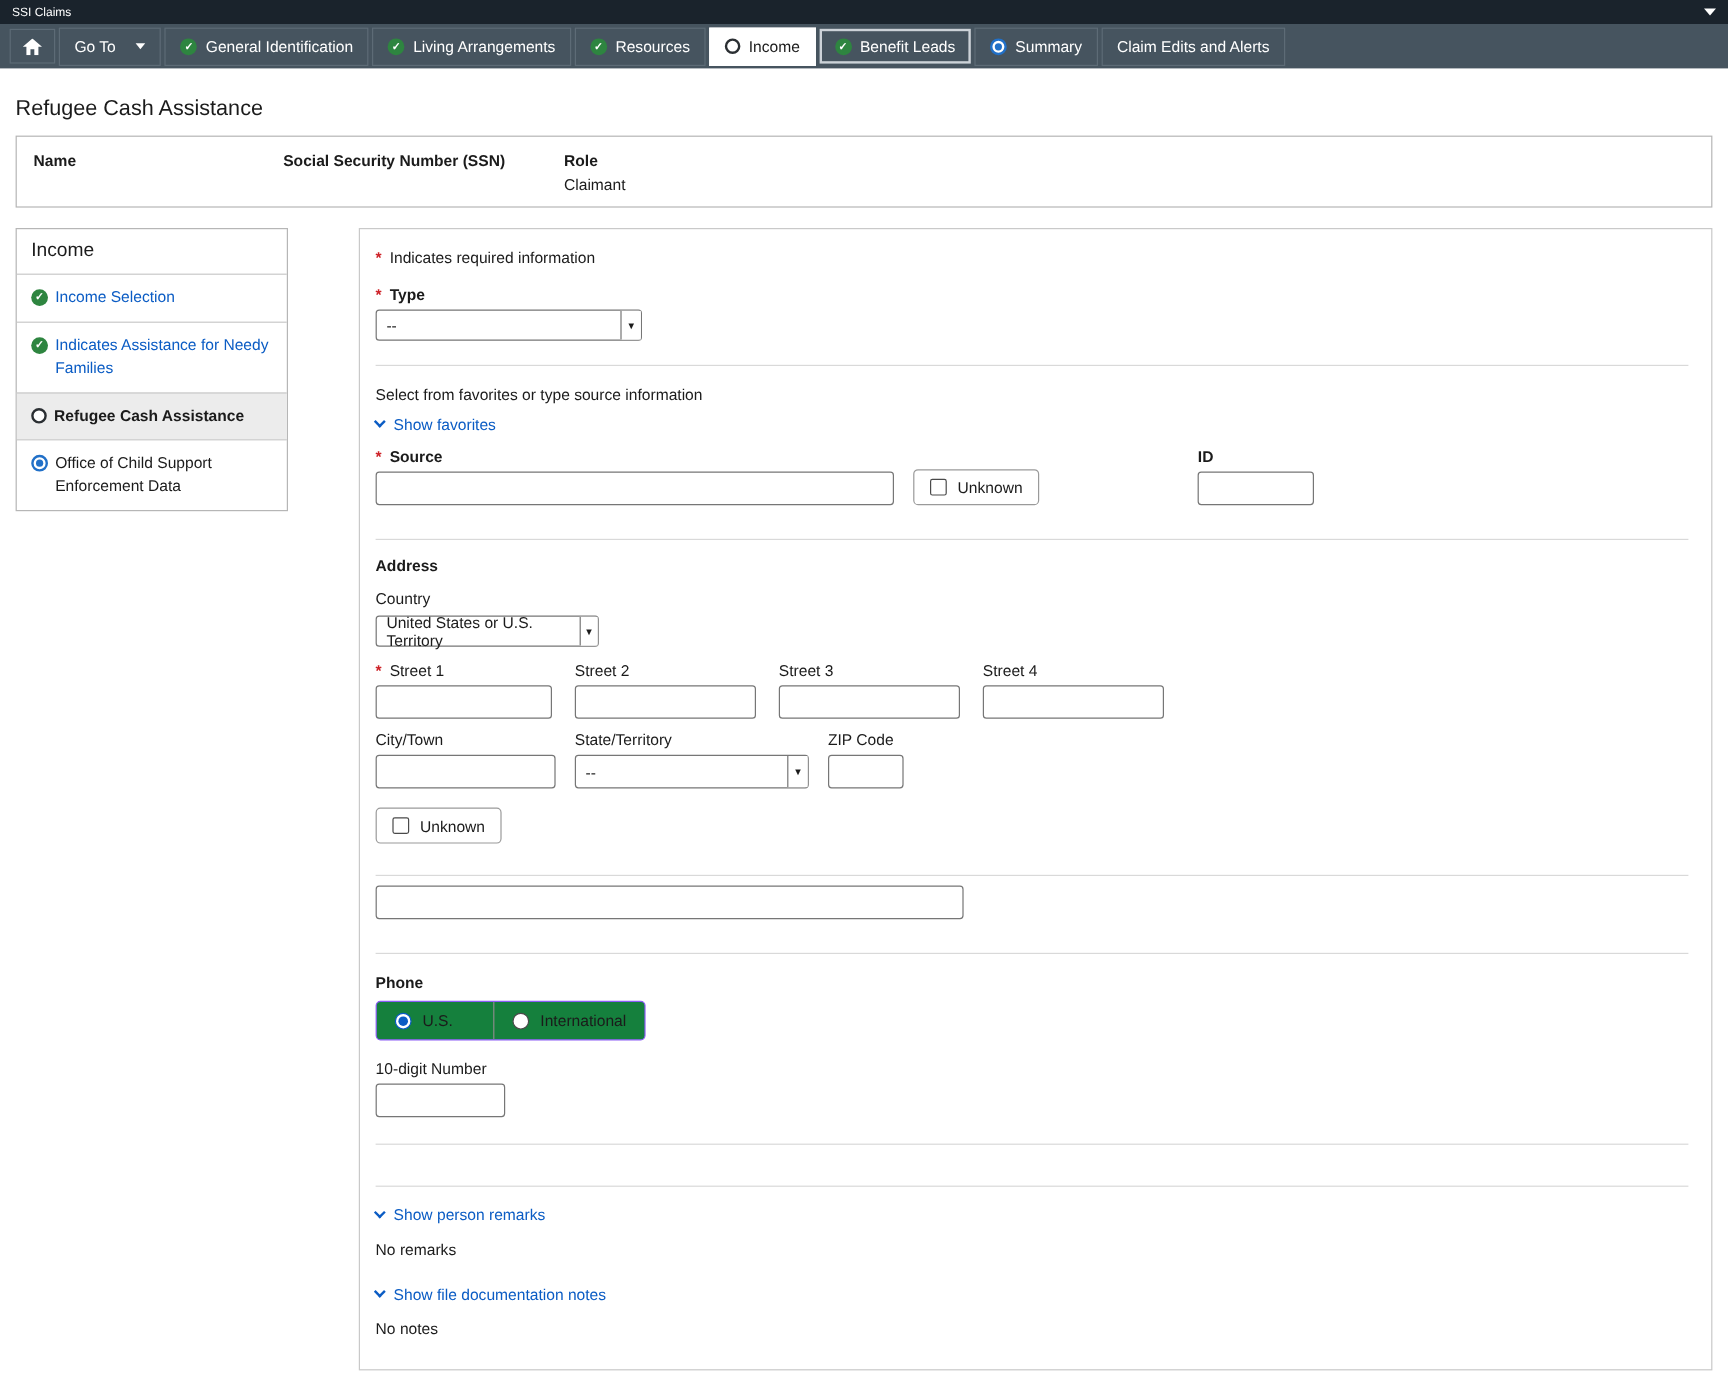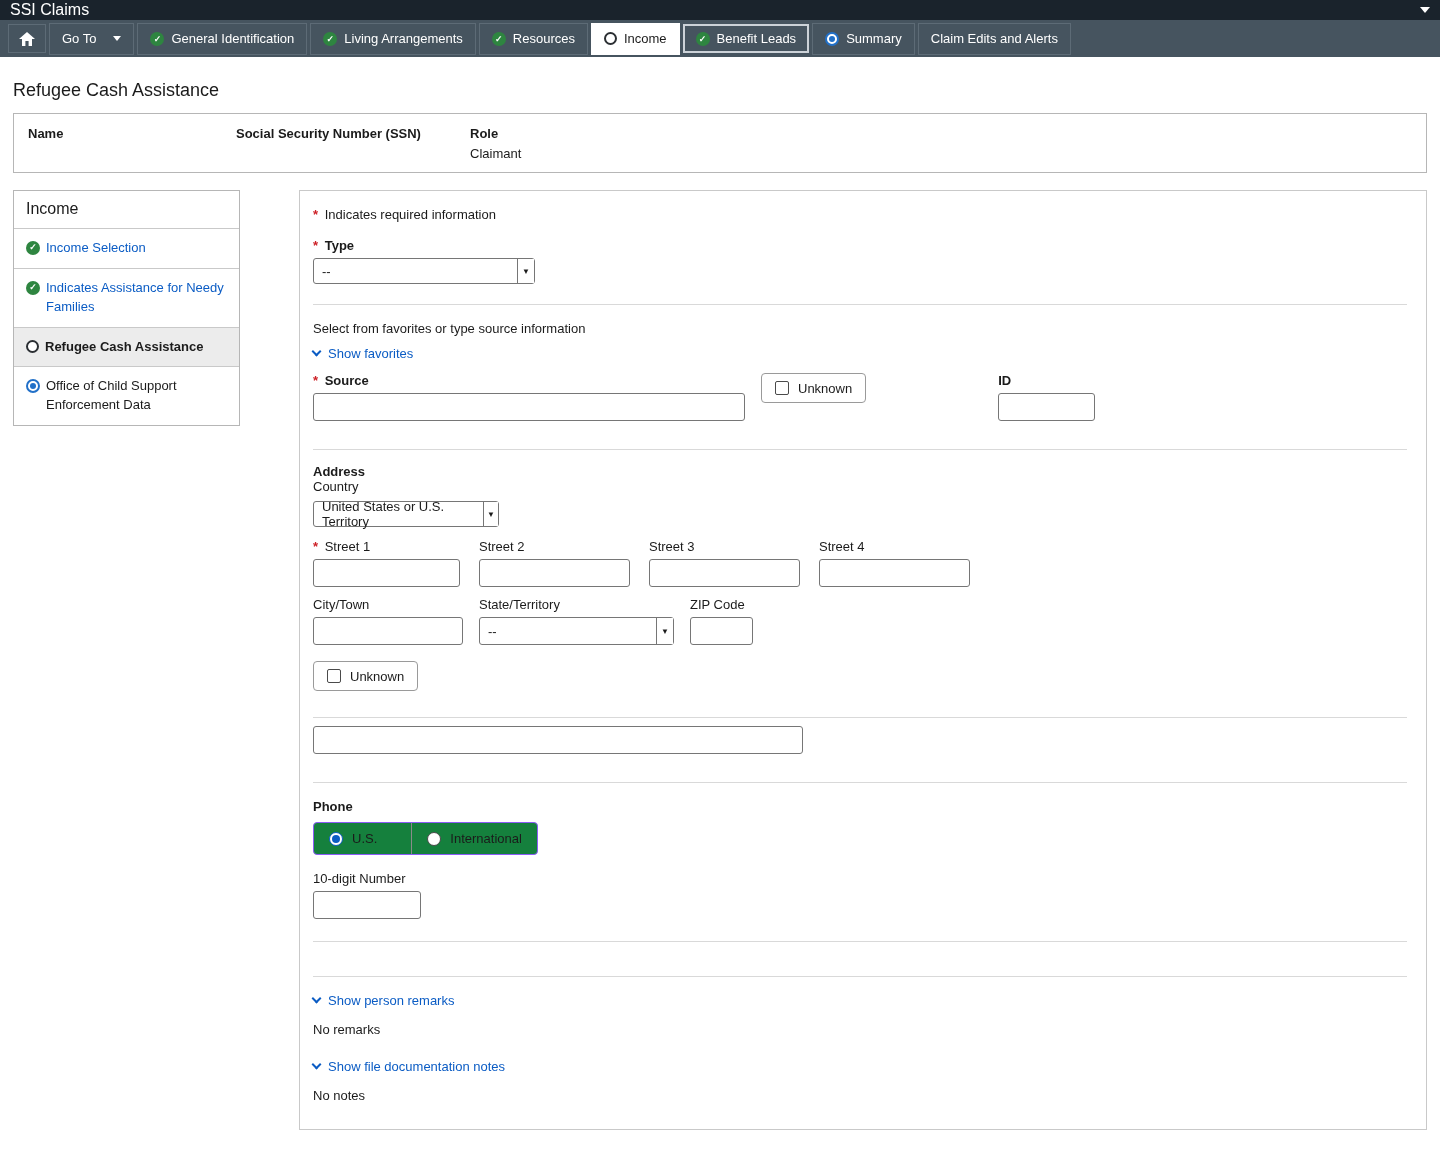--- a/index.html
+++ b/index.html
@@ -7,21 +7,21 @@
   body {
     width:1440px; min-height:1149px;
     font-family:"Liberation Sans", sans-serif;
     font-size:13px; color:#1b1b1b;
   }
 
   
   .topbar {
     height:20px; background:#1a232c; color:#fff;
     display:flex; align-items:center; justify-content:space-between;
-    padding:0 10px; font-size:16px;
+    padding:0 10px; font-size:10px;
   }
   .caret-down {
     width:0; height:0; border-left:5px solid transparent; border-right:5px solid transparent;
     border-top:6px solid #fff; display:inline-block;
   }
 
   
   .navbar {
     height:37px; background:#46545f; display:flex; align-items:center;
     padding:0 8px; gap:3px;
@@ -118,24 +118,24 @@
   .radio { width:14px; height:14px; border-radius:50%; border:1px solid #4a4a4a; position:relative; background:#fff; }
   .radio.sel { border-color:#0b5cc4; }
   .radio.sel::after { content:""; position:absolute; inset:2px; border-radius:50%; background:#0b5cc4; }
 
   .link { color:#0b5cc4; display:inline-flex; align-items:center; gap:8px; cursor:pointer; }
   .chev {
     width:7px; height:7px; border-right:2px solid #0b5cc4; border-bottom:2px solid #0b5cc4;
     transform:rotate(45deg); margin-top:-4px; flex:0 0 auto;
   }
 
-  .row { display:flex; align-items:flex-start; }
-
-  
-  .mt6{margin-top:0}.mt8{margin-top:8px}.mt10{margin-top:10px}.mt12{margin-top:12px}
+  .row { display:flex; align-items:flex-end; }
+
+  
+  .mt6{margin-top:12px}.mt8{margin-top:8px}.mt10{margin-top:10px}.mt12{margin-top:12px}
   .mt14{margin-top:14px}.mt16{margin-top:16px}.mt20{margin-top:20px}.mt22{margin-top:22px}
   .mt26{margin-top:26px}.mt28{margin-top:28px}.mt34{margin-top:34px}
 </style>
 </head>
 <body>
 
 <div class="topbar">
   <span>SSI Claims</span>
   <span class="caret-down"></span>
 </div>

